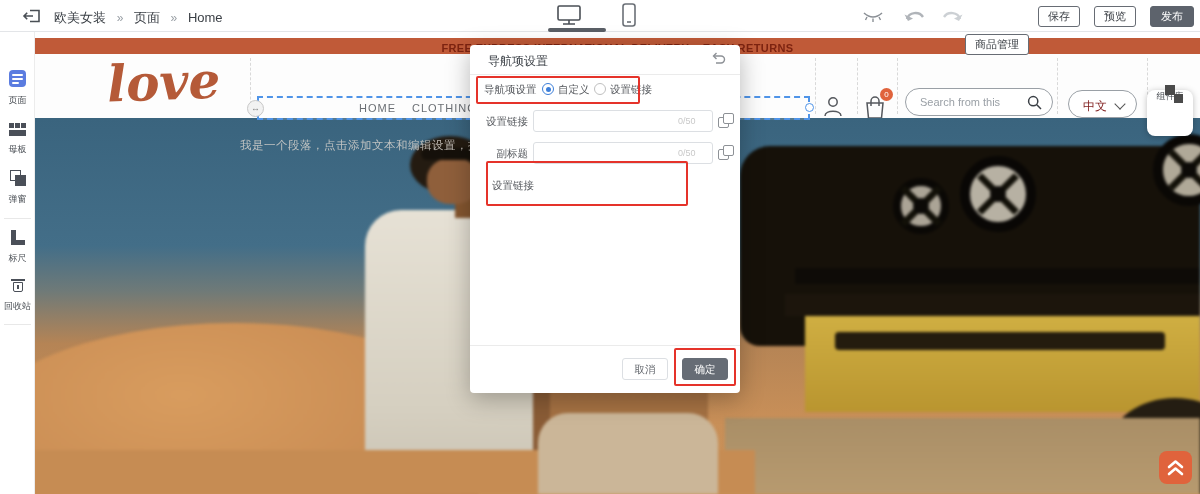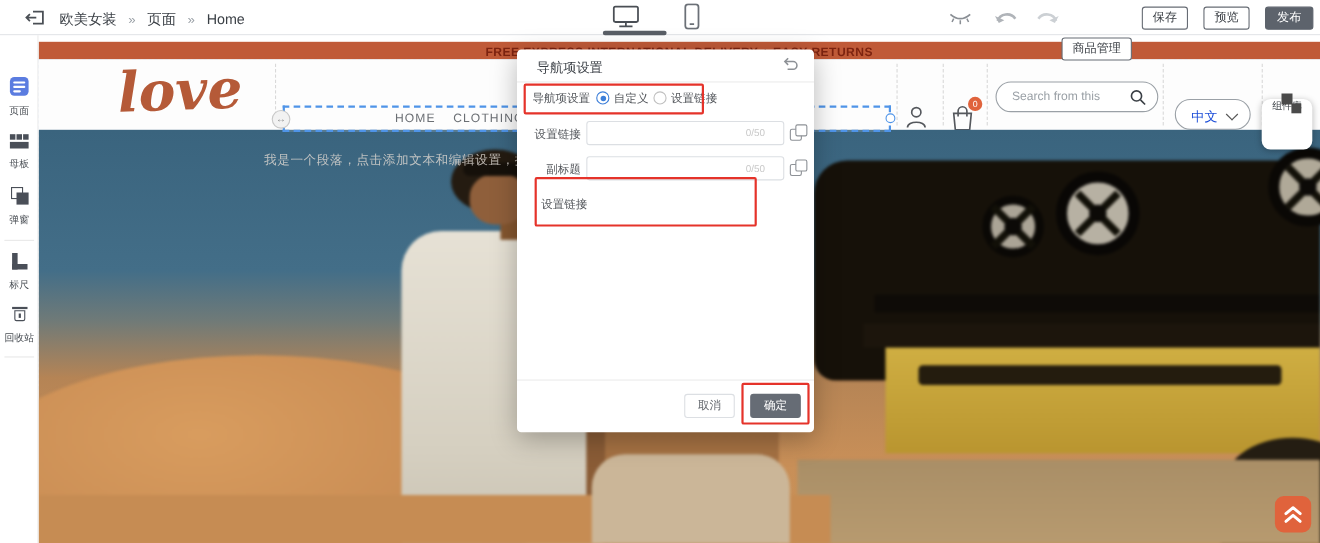--- a/index.html
+++ b/index.html
@@ -86,30 +86,30 @@
     background:#fff; border:1px solid #4f94e8; cursor:grab; }
   .nav-item { position:absolute; top:4px; font-size:11px; color:#6b6f74; letter-spacing:1px;
     cursor:pointer; }
   .nav-item.n0 { left:100px; }
   .nav-item.n1 { left:153px; }
 
   .hd-person { position:absolute; left:786px; top:40px; cursor:pointer; }
   .hd-bag { position:absolute; left:828px; top:41px; cursor:pointer; }
   .hd-badge { position:absolute; left:845px; top:34px; min-width:13px; height:13px; border-radius:7px;
     background:#e0633c; color:#fff; font-size:8px; line-height:13px; text-align:center; padding:0 2px; }
-  .search-pill { position:absolute; left:870px; top:20px; width:148px; height:28px;
+  .search-pill { position:absolute; left:870px; top:34px; width:148px; height:28px;
     border:1px solid #9aa0a6; border-radius:14px; background:#fff; }
   .search-pill input { position:absolute; left:14px; top:4px; width:108px; height:18px; border:none;
     outline:none; font-size:11px; color:#555; background:transparent;
     font-family:"Liberation Sans", sans-serif; }
   .search-pill input::placeholder { color:#9aa0a6; }
   .search-ic { position:absolute; right:10px; top:6px; cursor:pointer; }
   .lang-pill { position:absolute; left:1033px; top:36px; width:69px; height:28px;
     border:1px solid #9aa0a6; border-radius:14px; background:#fff; cursor:pointer; }
-  .lang-pill .txt { position:absolute; left:14px; top:7px; font-size:12px; color:#1d4ed8;text-align:right; }
+  .lang-pill .txt { position:absolute; left:14px; top:7px; font-size:12px; color:#7f1d1d;text-align:right; }
   .lang-chev { position:absolute; right:12px; top:9px; width:8px; height:8px;
     border-right:1.5px solid #555; border-bottom:1.5px solid #555; transform:rotate(45deg); }
 
   
   .hero { position:absolute; left:0; top:86px; width:1165px; height:376px; overflow:hidden;
     cursor:pointer;
     background:linear-gradient(180deg,#3a647e 0%,#436e88 34%,#6f7a78 46%,#b58455 60%,#c88f58 80%,#c99156 100%); }
   .scene { position:absolute; inset:0; filter:blur(1.5px); }
   .blob { position:absolute; }
   .dune { left:-70px; top:205px; width:540px; height:240px; border-radius:50%;

